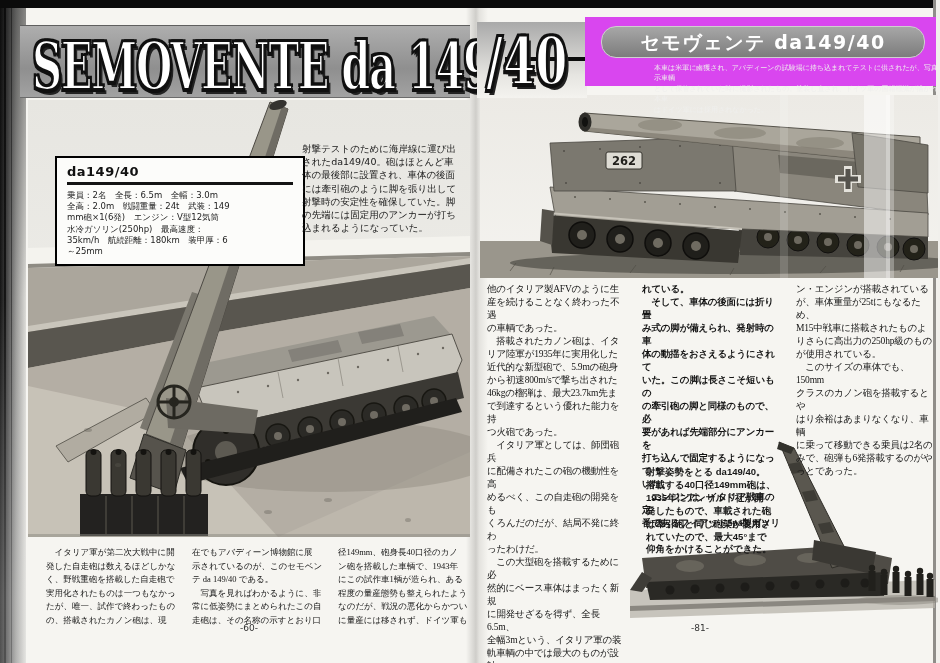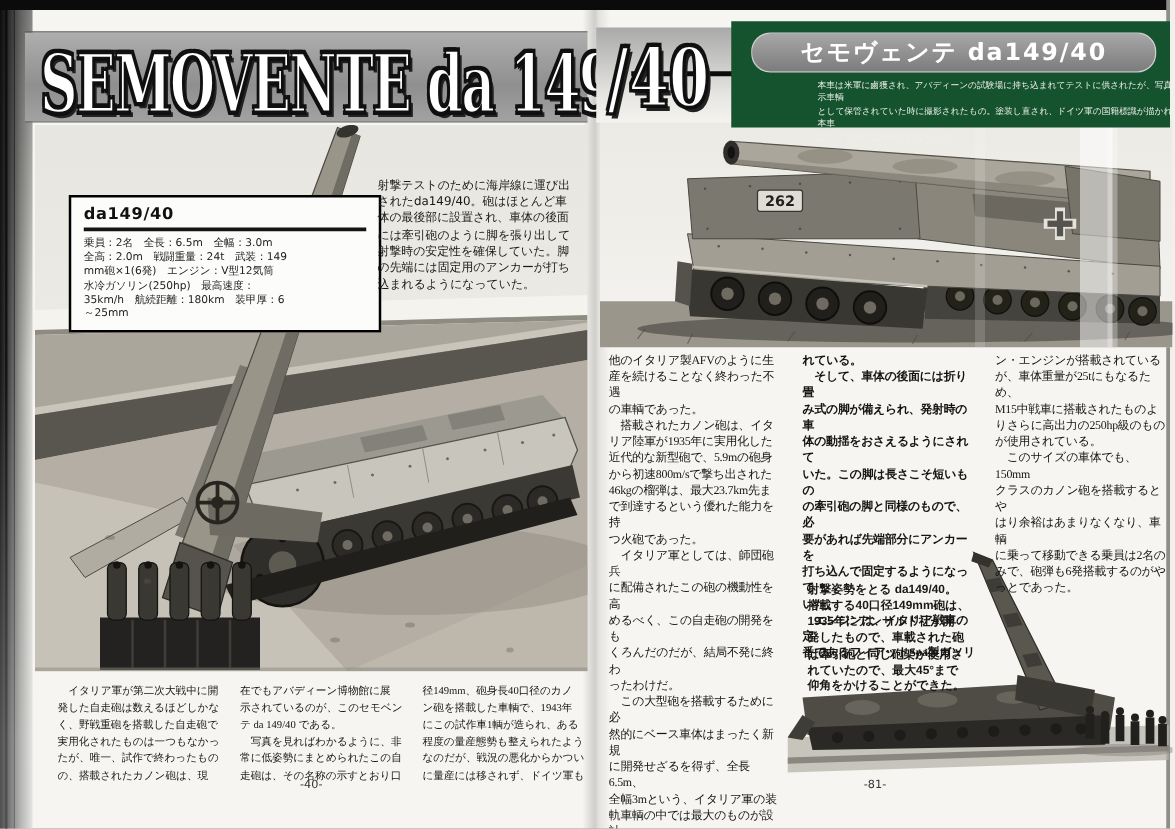--- a/index.html
+++ b/index.html
@@ -29,21 +29,21 @@
          -webkit-text-stroke:2px #101010;
          text-shadow:-2px -2px 0 #101010,2px -2px 0 #101010,-2px 2px 0 #101010,2px 2px 0 #101010,4px 4px 0 #222;}
   .slash40-bg{left:477px;top:22px;width:110px;height:76px;z-index:3;
          background:linear-gradient(180deg,#a9a9a9,#e6e5e1 70%,#f4f3ef);}
   .slash40{left:486px;top:24px;z-index:5;font-family:"DejaVu Serif","Liberation Serif",serif;
          font-weight:bold;font-size:58px;color:#ffffff;white-space:nowrap;
          transform:scale(0.80,1.12);transform-origin:left top;
          -webkit-text-stroke:2px #101010;
          text-shadow:-2px -2px 0 #101010,2px -2px 0 #101010,-2px 2px 0 #101010,2px 2px 0 #101010,4px 4px 0 #222;}
   .rule-connect{left:505px;top:57px;width:92px;height:4px;background:#0d0d0d;z-index:4;}
-  .banner-right{left:585px;top:17px;width:351px;height:85px;background:#14532d;z-index:4;}
+  .banner-right{left:585px;top:17px;width:351px;height:69px;background:#d946ef;z-index:4;}
   .title-jp-bar{left:16px;top:9px;width:322px;height:30px;border-radius:15px;
          background:linear-gradient(180deg,#a7a7a7,#7c7c7c);border:1px solid #cfcfcf;
          text-align:center;line-height:30px;color:#fff;font-weight:bold;font-size:19px;
          letter-spacing:1.5px;font-family:"DejaVu Sans","Liberation Sans",sans-serif;}
   .banner-caption{left:21px;top:46px;width:320px;font-size:7px;line-height:10.4px;color:#efefed;
          font-family:"DejaVu Sans","Liberation Sans",sans-serif;white-space:pre-line;margin-left:48px;}
 
   
   .photo{z-index:2;}
   .photo-left{left:28px;top:100px;}
@@ -372,21 +372,21 @@
 テ da 149/40 である。
 　写真を見ればわかるように、非
 常に低姿勢にまとめられたこの自
 走砲は、その名称の示すとおり口</div>
   <div class="abs colL colL3">径149mm、砲身長40口径のカノ
 ン砲を搭載した車輌で、1943年
 にこの試作車1輌が造られ、ある
 程度の量産態勢も整えられたよう
 なのだが、戦況の悪化からかつい
 に量産には移されず、ドイツ軍も</div>
-  <div class="abs pnum pnum-left">-40-</div>
+  <div class="abs pnum pnum-left">-60-</div>
 
   <div class="abs colR colR1">他のイタリア製AFVのように生
 産を続けることなく終わった不遇
 の車輌であった。
 　搭載されたカノン砲は、イタ
 リア陸軍が1935年に実用化した
 近代的な新型砲で、5.9mの砲身
 から初速800m/sで撃ち出された
 46kgの榴弾は、最大23.7km先ま
 で到達するという優れた能力を持

